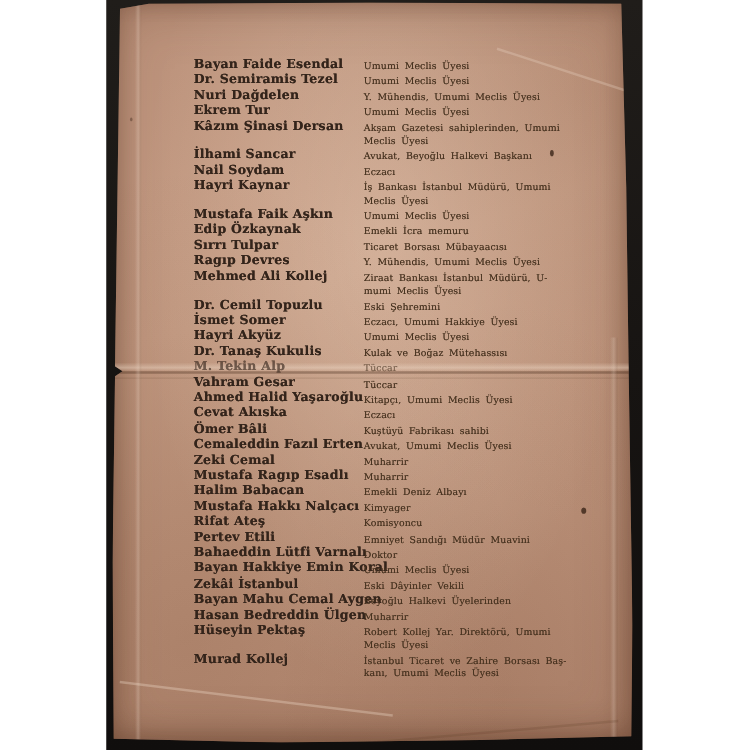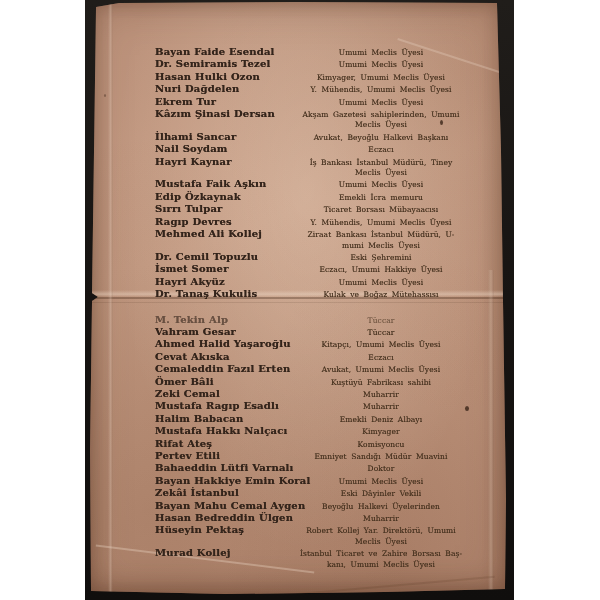--- a/index.html
+++ b/index.html
@@ -64,24 +64,23 @@
     font-size:10px;line-height:12px;font-weight:700;
     color:#33241b;letter-spacing:0.2px;
     text-shadow:0 0 0.5px rgba(45,28,16,0.75);
   }
   .prole{
     width:180px;flex:0 0 180px;padding-top:2px;
     font-size:7.5px;line-height:10.4px;
     white-space:pre-line;word-spacing:2px;
     color:#46321f;letter-spacing:0.1px;
     text-shadow:0 0 0.4px rgba(60,40,24,0.6);
-    text-align:center;
   }
   
-  .row.faded .pname, .row.faded .prole{opacity:0.62;margin-top:13px;}
+  .row.faded .pname, .row.faded .prole{opacity:0.62;}
 </style>
 </head>
 <body>
 
 <div class="photo-backdrop"></div>
 
 <div class="paper">
   <div class="crease h-band"></div>
   <div class="crease h-line1"></div>
   <div class="crease h-line2"></div>
@@ -97,24 +96,20 @@
   <div class="list" id="list">
       <div class="row">
         <div class="pname">Bayan Faide Esendal</div>
         <div class="prole">Umumi Meclis Üyesi</div>
       </div>
       <div class="row">
         <div class="pname">Dr. Semiramis Tezel</div>
         <div class="prole">Umumi Meclis Üyesi</div>
       </div>
       <div class="row">
-        <div class="pname">Hasan Hulki Ozon</div>
-        <div class="prole">Kimyager, Umumi Meclis Üyesi</div>
-      </div>
-      <div class="row">
         <div class="pname">Nuri Dağdelen</div>
         <div class="prole">Y. Mühendis, Umumi Meclis Üyesi</div>
       </div>
       <div class="row">
         <div class="pname">Ekrem Tur</div>
         <div class="prole">Umumi Meclis Üyesi</div>
       </div>
       <div class="row">
         <div class="pname">Kâzım Şinasi Dersan</div>
         <div class="prole">Akşam Gazetesi sahiplerinden, Umumi
@@ -123,21 +118,21 @@
       <div class="row">
         <div class="pname">İlhami Sancar</div>
         <div class="prole">Avukat, Beyoğlu Halkevi Başkanı</div>
       </div>
       <div class="row">
         <div class="pname">Nail Soydam</div>
         <div class="prole">Eczacı</div>
       </div>
       <div class="row">
         <div class="pname">Hayri Kaynar</div>
-        <div class="prole">İş Bankası İstanbul Müdürü, Tiney
+        <div class="prole">İş Bankası İstanbul Müdürü, Umumi
 Meclis Üyesi</div>
       </div>
       <div class="row">
         <div class="pname">Mustafa Faik Aşkın</div>
         <div class="prole">Umumi Meclis Üyesi</div>
       </div>
       <div class="row">
         <div class="pname">Edip Özkaynak</div>
         <div class="prole">Emekli İcra memuru</div>
       </div>
@@ -180,26 +175,26 @@
       </div>
       <div class="row">
         <div class="pname">Ahmed Halid Yaşaroğlu</div>
         <div class="prole">Kitapçı, Umumi Meclis Üyesi</div>
       </div>
       <div class="row">
         <div class="pname">Cevat Akıska</div>
         <div class="prole">Eczacı</div>
       </div>
       <div class="row">
+        <div class="pname">Ömer Bâli</div>
+        <div class="prole">Kuştüyü Fabrikası sahibi</div>
+      </div>
+      <div class="row">
         <div class="pname">Cemaleddin Fazıl Erten</div>
         <div class="prole">Avukat, Umumi Meclis Üyesi</div>
-      </div>
-      <div class="row">
-        <div class="pname">Ömer Bâli</div>
-        <div class="prole">Kuştüyü Fabrikası sahibi</div>
       </div>
       <div class="row">
         <div class="pname">Zeki Cemal</div>
         <div class="prole">Muharrir</div>
       </div>
       <div class="row">
         <div class="pname">Mustafa Ragıp Esadlı</div>
         <div class="prole">Muharrir</div>
       </div>
       <div class="row">

